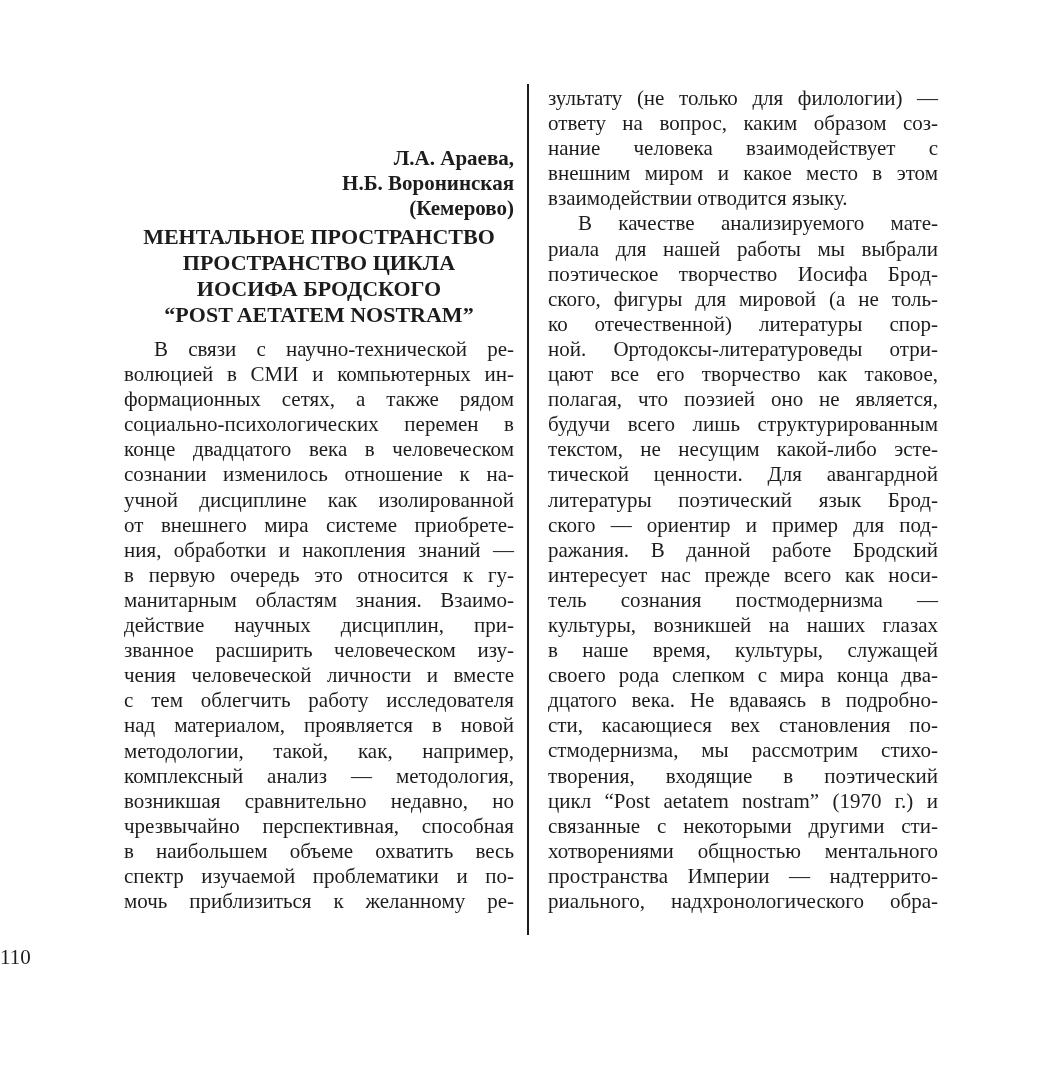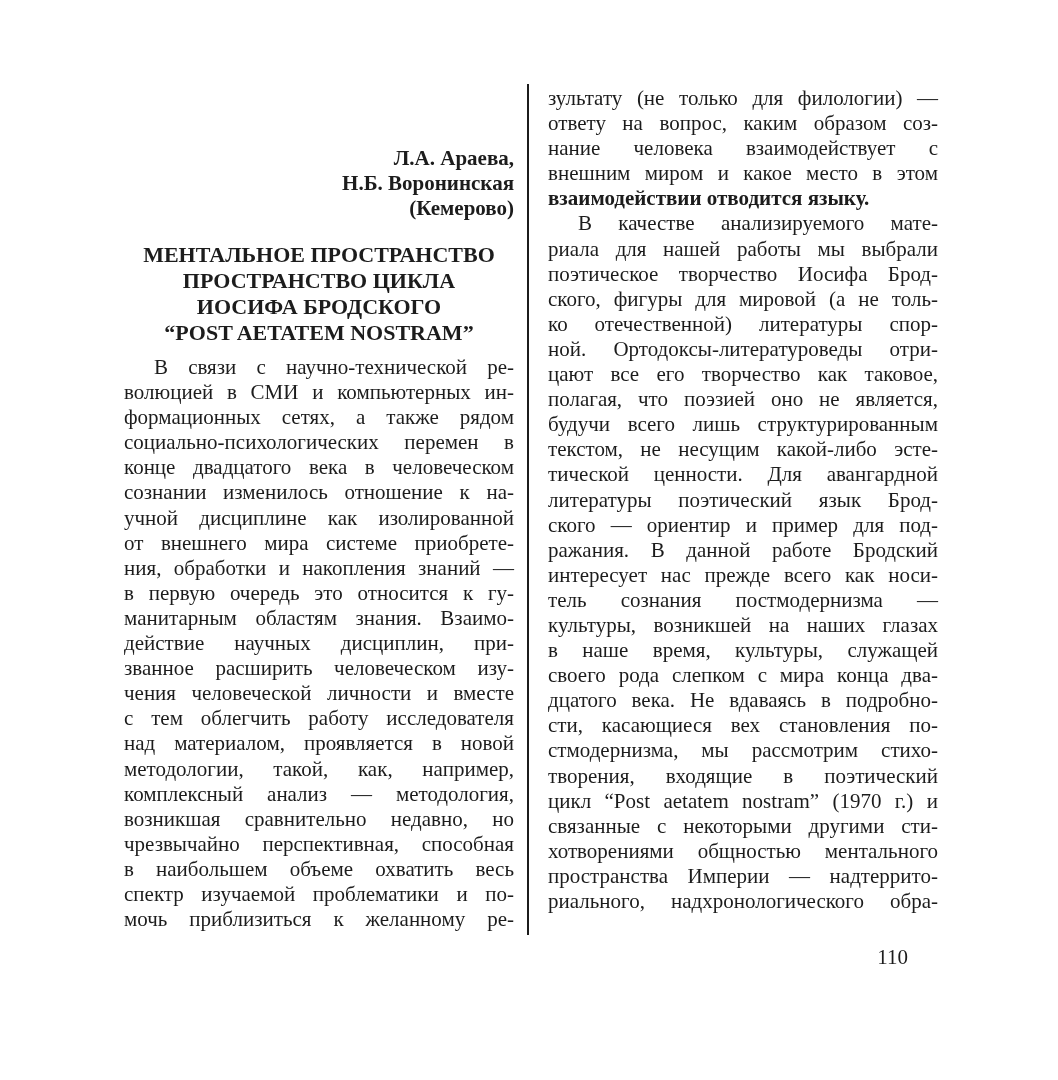--- a/index.html
+++ b/index.html
@@ -31,44 +31,44 @@
     background: var(--ink, #1c1c1c);
   }
   .authors {
     font-size: 21px;
     line-height: 25px;
     text-align: right;
     font-weight: bold;
   }
   .author-line { text-align: right; }
   .article-title {
-    margin: 21px 0 0 0;
+    margin: 3px 0 0 0;
     font-size: 22px;
     line-height: 26px;
     font-weight: bold;
     text-align: center;
   }
   .title-line { text-align: center; }
   .bodytext {
     font-size: 21px;
     line-height: 25.1px;
   }
   .col-left .bodytext { margin-top: 9px; }
   .line {
     text-align: justify;
     text-align-last: justify;
   }
   .line.indent { text-indent: 30px; }
-  .line.para-end { text-align-last: left; font-weight: bold; }
+  .line.para-end { text-align-last: left; }
   .pagenum {
     position: absolute;
     left: 0;
     top: 945px;
     width: 908px;
-    text-align: right;
+    text-align: left;
     font-size: 21px;
     line-height: 25px;
   }
 </style>
 </head>
 <body>
 
 <div class="sheet">
 
   <div class="col col-left">

